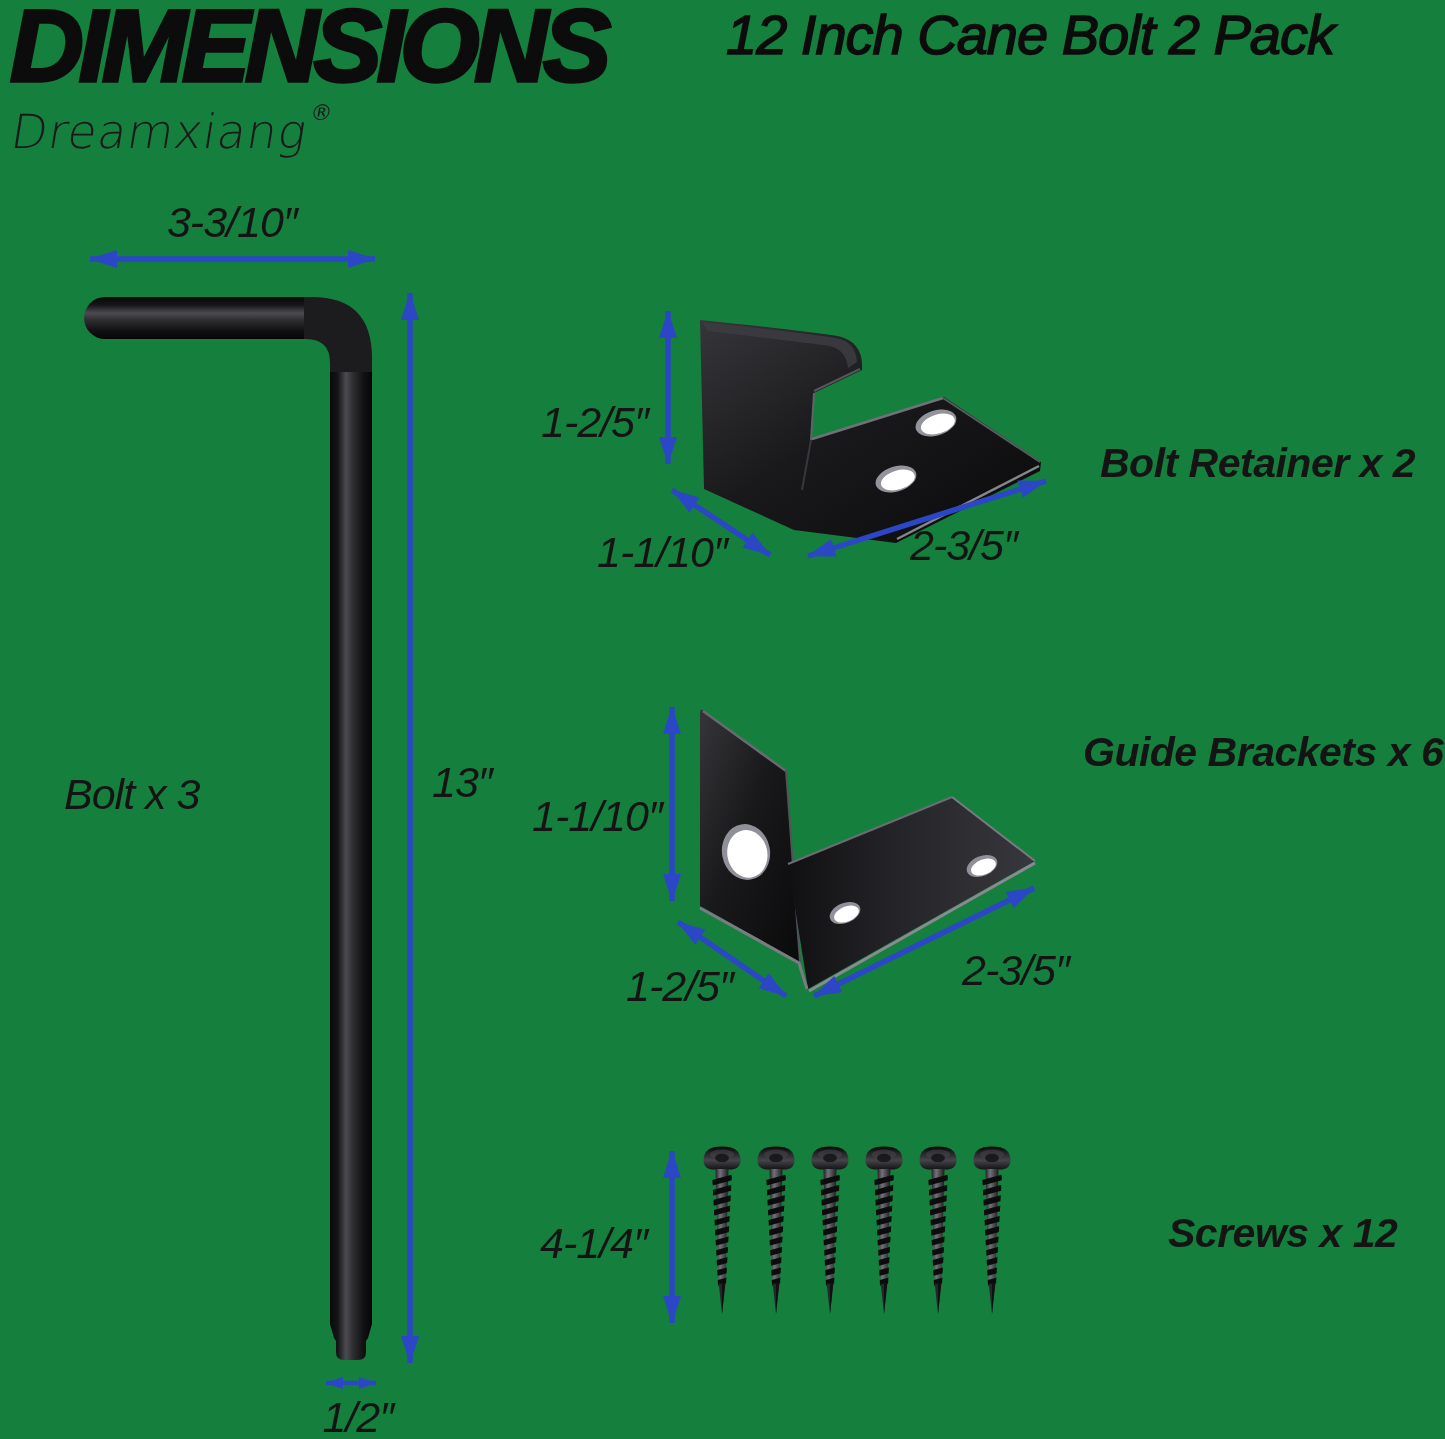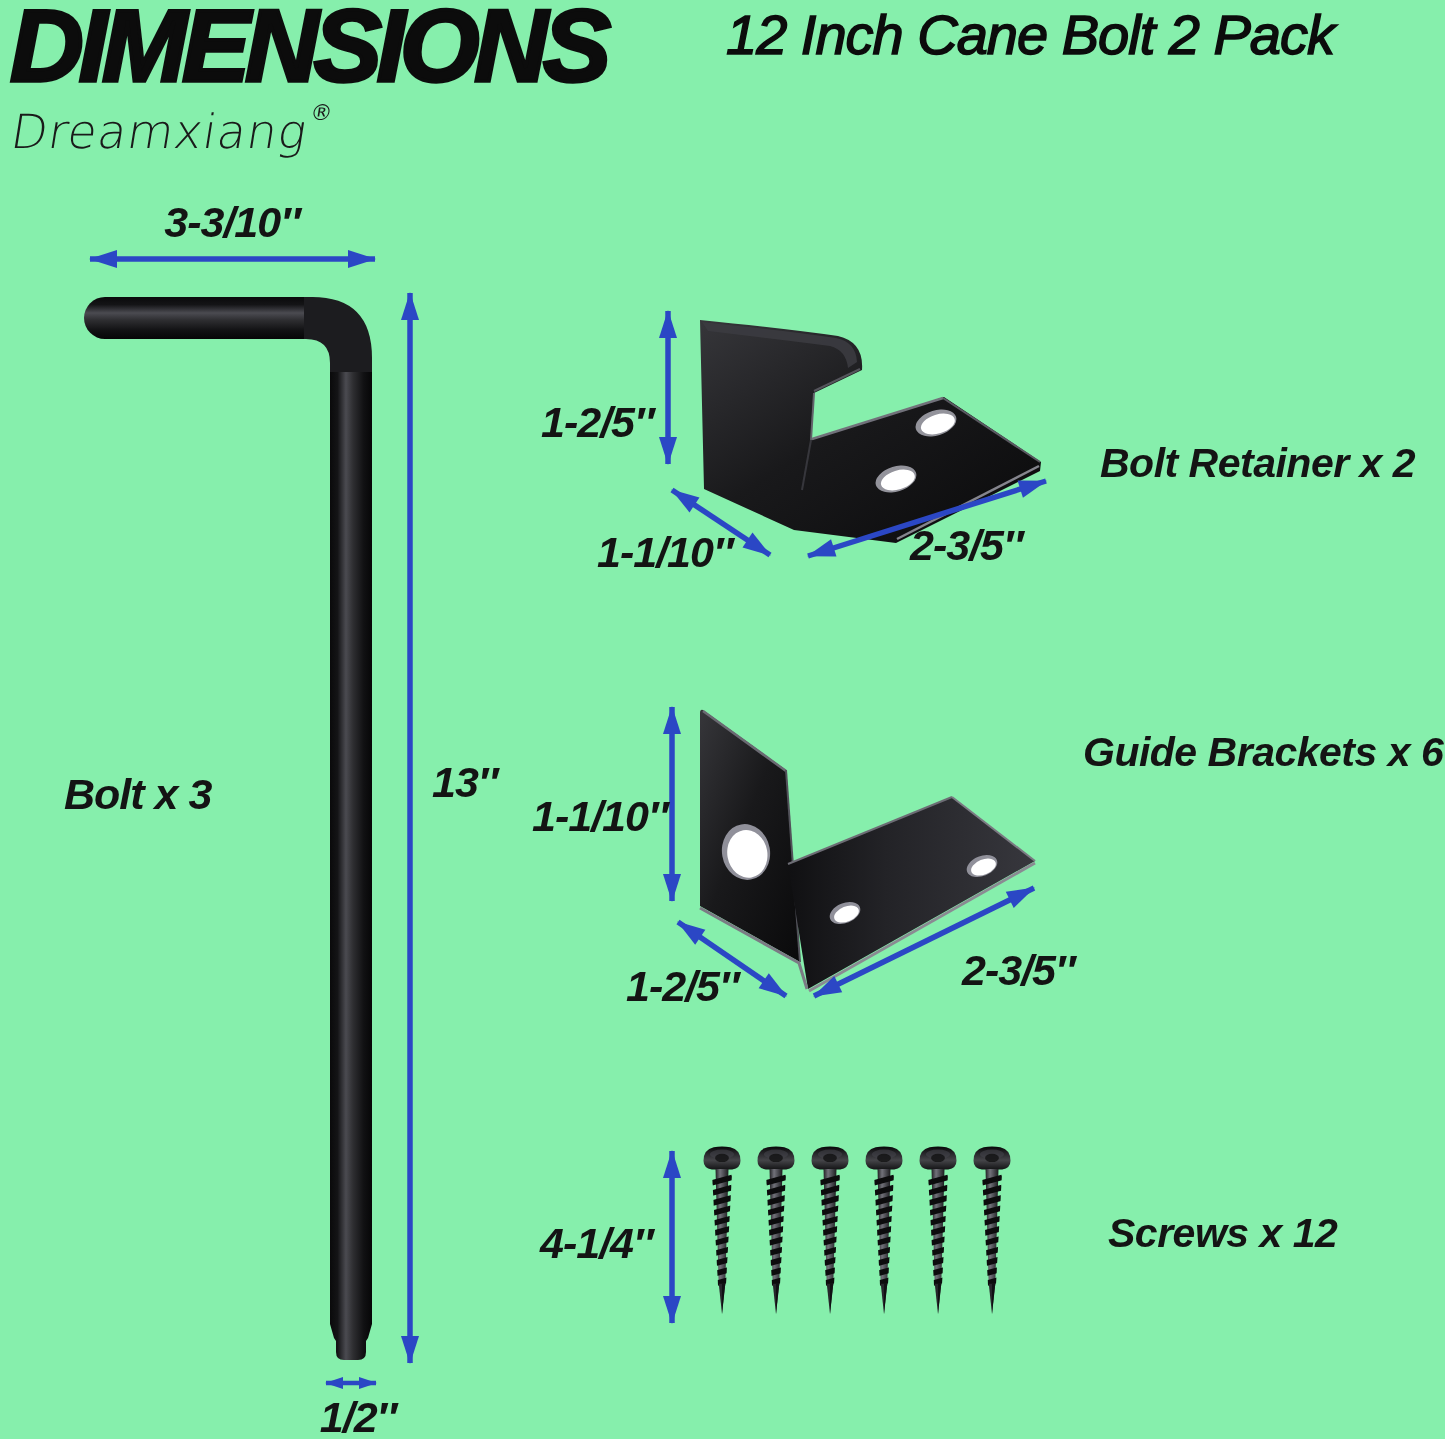--- a/index.html
+++ b/index.html
@@ -2,40 +2,40 @@
 <html style="--arrow-blue: #2b47c5; --label-text: #141414; --part-black: #1c1c1f;"><head>
 <meta charset="utf-8">
 <style>
   :root{
     --arrow-blue:#2b47c5;
     --label-text:#141414;
     --part-black:#1c1c1f;
   }
   html,body{margin:0;padding:0;background:#ffffff;}
   .canvas{
-    position:relative;width:1445px;height:1439px;background:#86efac;
+    position:relative;width:1445px;height:1439px;background:#15803d;
     overflow:hidden;font-family:"Liberation Sans",sans-serif;
   }
   .layer{position:absolute;left:0;top:0;}
   .txt{position:absolute;white-space:nowrap;color:var(--label-text);}
   .title{
     font-size:102px;font-weight:bold;font-style:italic;letter-spacing:-5px;
     color:#0c0c0c;-webkit-text-stroke:3.5px #0c0c0c;
   }
   .subtitle{
     font-size:56px;font-weight:normal;font-style:italic;letter-spacing:-1px;
     color:#0c0c0c;-webkit-text-stroke:1.5px #0c0c0c;
   }
   .brand{
     font-family:"DejaVu Sans",sans-serif;font-weight:200;font-size:47px;
     letter-spacing:1px;transform:skewX(-9deg);color:#1a1a1a;
   }
   .brand .rmark{font-size:22px;vertical-align:28px;font-weight:400;}
   .dim{
-    font-size:43px;font-weight:bold;font-style:italic;letter-spacing:-1px;
+    font-size:43px;font-weight:normal;font-style:italic;letter-spacing:-1px;
   }
   .plabel{
     font-size:41px;font-weight:bold;font-style:italic;letter-spacing:-0.5px;
   }
   .ctr{transform:translateX(-50%);}
   svg .arrow{stroke:var(--arrow-blue);fill:none;}
   svg marker path{fill:var(--arrow-blue);}
   svg .part-flat{fill:var(--part-black);}
 </style>
 </head>
@@ -225,15 +225,15 @@
   <div class="txt dim" style="left:597px;top:528px;">1-1/10″</div>
   <div class="txt dim" style="left:910px;top:521px;">2-3/5″</div>
   <div class="txt plabel" style="left:1100px;top:440px;">Bolt Retainer x 2</div>
 
   <div class="txt dim" style="left:532px;top:792px;">1-1/10″</div>
   <div class="txt dim" style="left:626px;top:962px;">1-2/5″</div>
   <div class="txt dim" style="left:962px;top:946px;">2-3/5″</div>
   <div class="txt plabel" style="left:1083px;top:729px;">Guide Brackets x 6</div>
 
   <div class="txt dim" style="left:540px;top:1219px;">4-1/4″</div>
-  <div class="txt plabel" style="left:1108px;top:1210px;text-align:center;">Screws x 12</div>
+  <div class="txt plabel" style="left:1168px;top:1210px;text-align:center;">Screws x 12</div>
 
 </div>
 
 </body></html>

